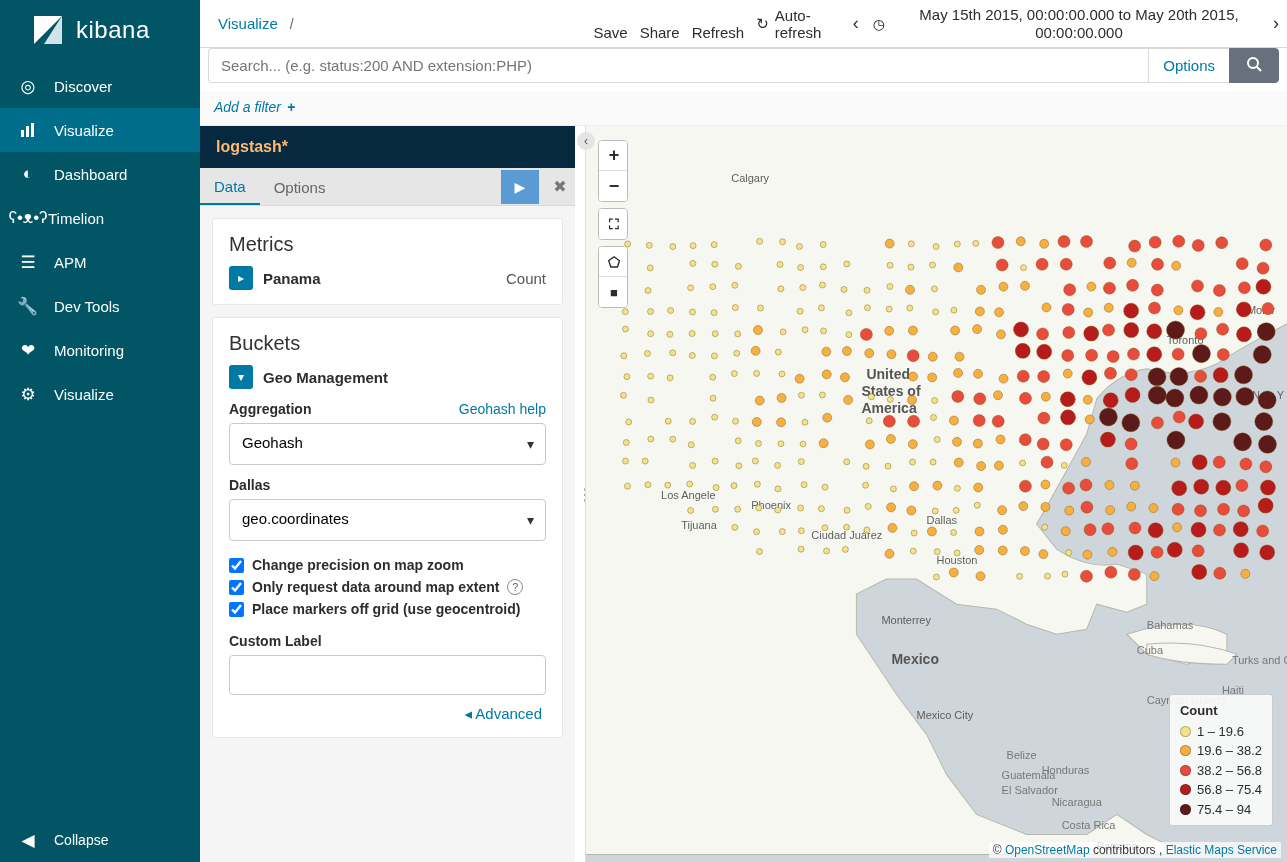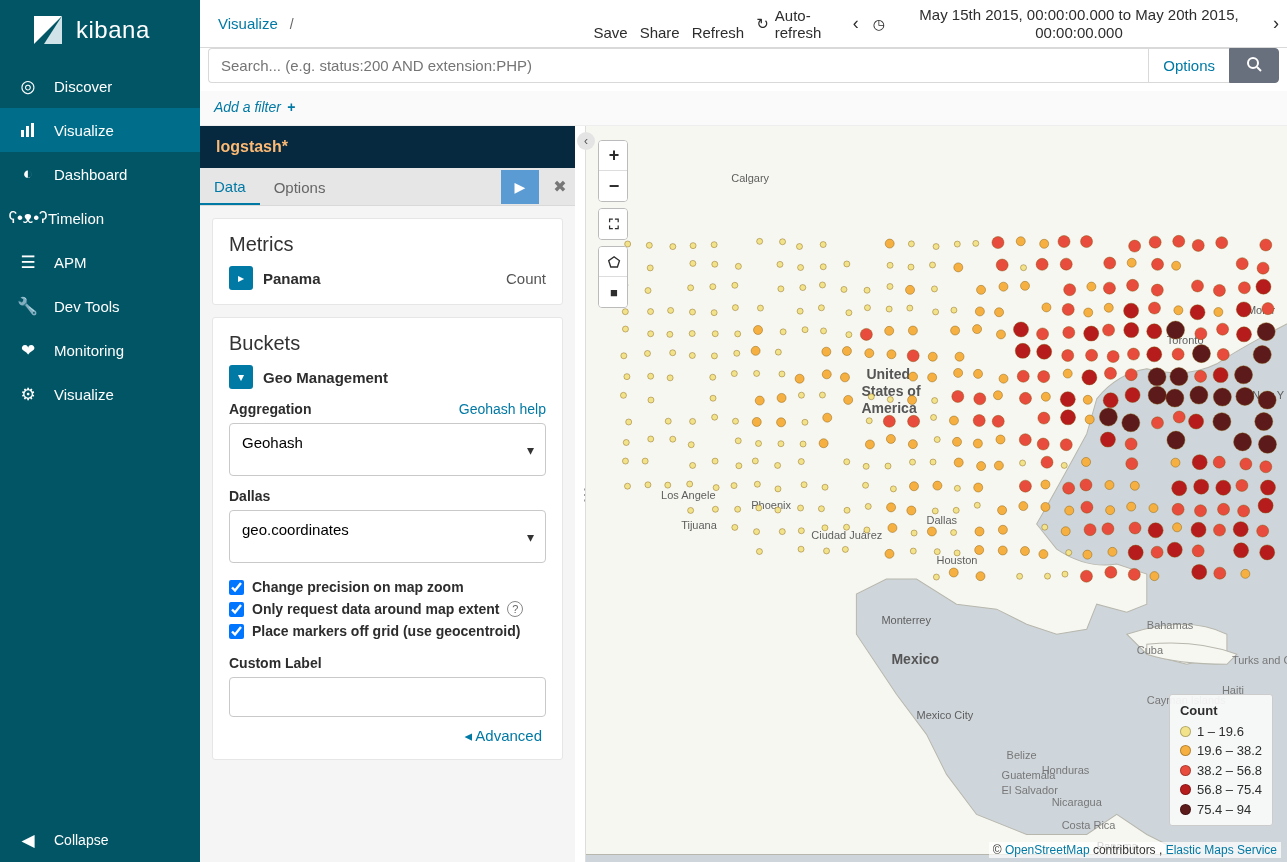--- a/index.html
+++ b/index.html
@@ -56,21 +56,21 @@
   .card-title { font-size:20px; color:#333; margin-bottom:10px;}
   .agg-row { display:flex; align-items:center; gap:10px; justify-content:space-between;}
   .agg-left { display:flex; align-items:center; gap:10px;}
   .toggle-sq { width:24px; height:24px; background:#0079a5; border-radius:3px; color:#fff; display:flex; align-items:center; justify-content:center; font-size:12px; cursor:pointer;}
   .agg-label { font-weight:700; font-size:15px;}
   .agg-value { color:#555; font-size:15px;}
 
   .form-label-row { display:flex; justify-content:space-between; align-items:flex-start; margin:12px 0 6px 0;}
   .form-label { font-weight:700; font-size:14px;}
   .help-link { color:#0079a5; font-size:14px; cursor:pointer;}
-  .select { width:100%; border:1px solid #c9c9c9; border-radius:4px; padding:10px 30px 24px 12px; font-size:15px; background:#fff; appearance:none; position:relative;}
+  .select { width:100%; border:1px solid #c9c9c9; border-radius:4px; padding:10px 30px 13px 12px; font-size:15px; background:#fff; appearance:none; position:relative;}
   .select-wrap { position:relative;}
   .select-caret { position:absolute; right:12px; top:50%; transform:translateY(-50%); pointer-events:none; color:#333;}
   .chk-row { display:flex; align-items:center; gap:8px; margin:6px 0; font-weight:700; font-size:14px;}
   .chk-row input { width:15px; height:15px;}
   .qmark { width:16px; height:16px; border:1px solid #888; border-radius:50%; display:inline-flex; align-items:center; justify-content:center; font-size:11px; color:#666; font-weight:400;}
   .text-input { width:100%; border:1px solid #c9c9c9; border-radius:4px; padding:10px 12px; font-size:15px; background:#fff; height:40px;}
   .adv-row { text-align:right; padding:10px 4px 0 0;}
   .adv-link { color:#0079a5; cursor:pointer; font-size:15px;}
 
   .drag-dots { width:10px; align-self:center; color:#888; font-size:16px; padding:0 2px;}

